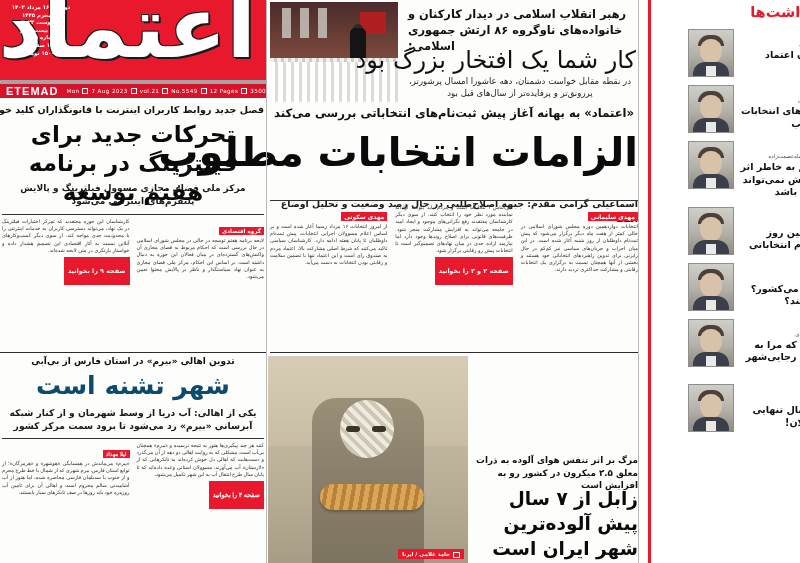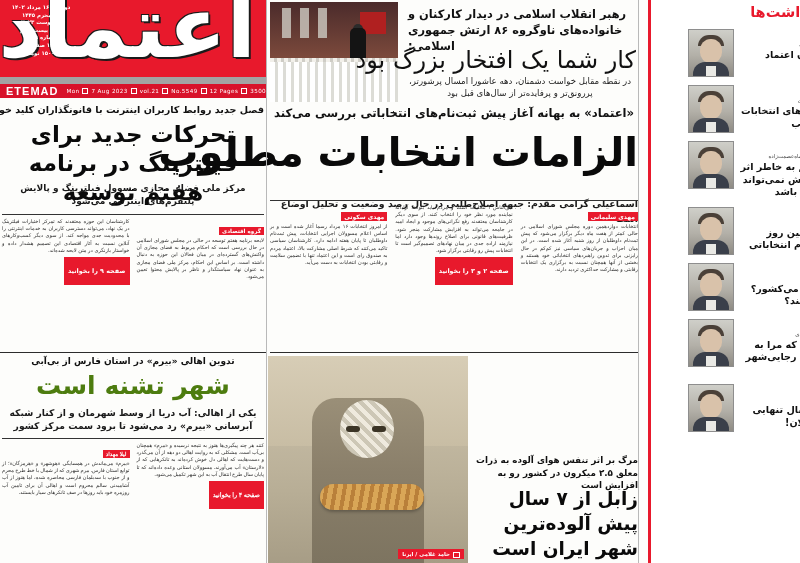--- a/index.html
+++ b/index.html
@@ -30,21 +30,21 @@
     letter-spacing:-4px;white-space:nowrap;
   }
   .mast-dates{
     position:absolute;left:6px;top:4px;width:70px;
     text-align:center;color:#ffffff;font-size:5.4px;line-height:7.6px;
     direction:rtl;font-weight:bold;
   }
   .mast-dates div{white-space:nowrap;}
   .mast-bar{
     position:absolute;left:0;bottom:0;width:266px;height:14px;
-    background:#d8122a;border-top:7px solid #a3a3a3;
+    background:#d8122a;border-top:4px solid #a3a3a3;
     display:flex;align-items:center;direction:ltr;
   }
   .mast-bar .etemad{
     color:#fff;font-size:11px;font-weight:bold;letter-spacing:1px;
     margin-left:6px;font-family:"Liberation Sans",sans-serif;
   }
   .mast-bar .eng{
     color:#fff;font-size:5.6px;letter-spacing:.4px;margin-left:8px;white-space:nowrap;
   }
   .mast-bar .eng span.sq{display:inline-block;width:4px;height:4px;border:.5px solid #fff;margin:0 3px;vertical-align:middle;}
@@ -137,21 +137,21 @@
   }
 
   
   .left-bot{position:absolute;left:0;top:356px;width:266px;height:206px;}
   .lb-kicker{
     position:absolute;right:2px;top:0px;width:262px;text-align:center;
     font-size:9px;font-weight:bold;color:#111;direction:rtl;white-space:nowrap;
   }
   .lb-head{
     position:absolute;right:2px;top:14px;width:262px;text-align:center;
-    font-size:25px;line-height:32px;font-weight:bold;color:#4d7c0f;direction:rtl;
+    font-size:25px;line-height:32px;font-weight:bold;color:#0c4a6e;direction:rtl;
   }
   .lb-deck{
     position:absolute;right:2px;top:50px;width:262px;text-align:center;
     font-size:9.2px;line-height:13px;font-weight:bold;color:#1a1a1a;direction:rtl;
   }
   .lb-rule{position:absolute;left:2px;top:82px;width:262px;height:1px;background:#333;}
   .lb-cols{position:absolute;left:2px;top:86px;width:262px;height:112px;display:flex;direction:rtl;gap:7px;}
   .lb-col{flex:1;font-family:Liberation Serif, serif;}
 
   

